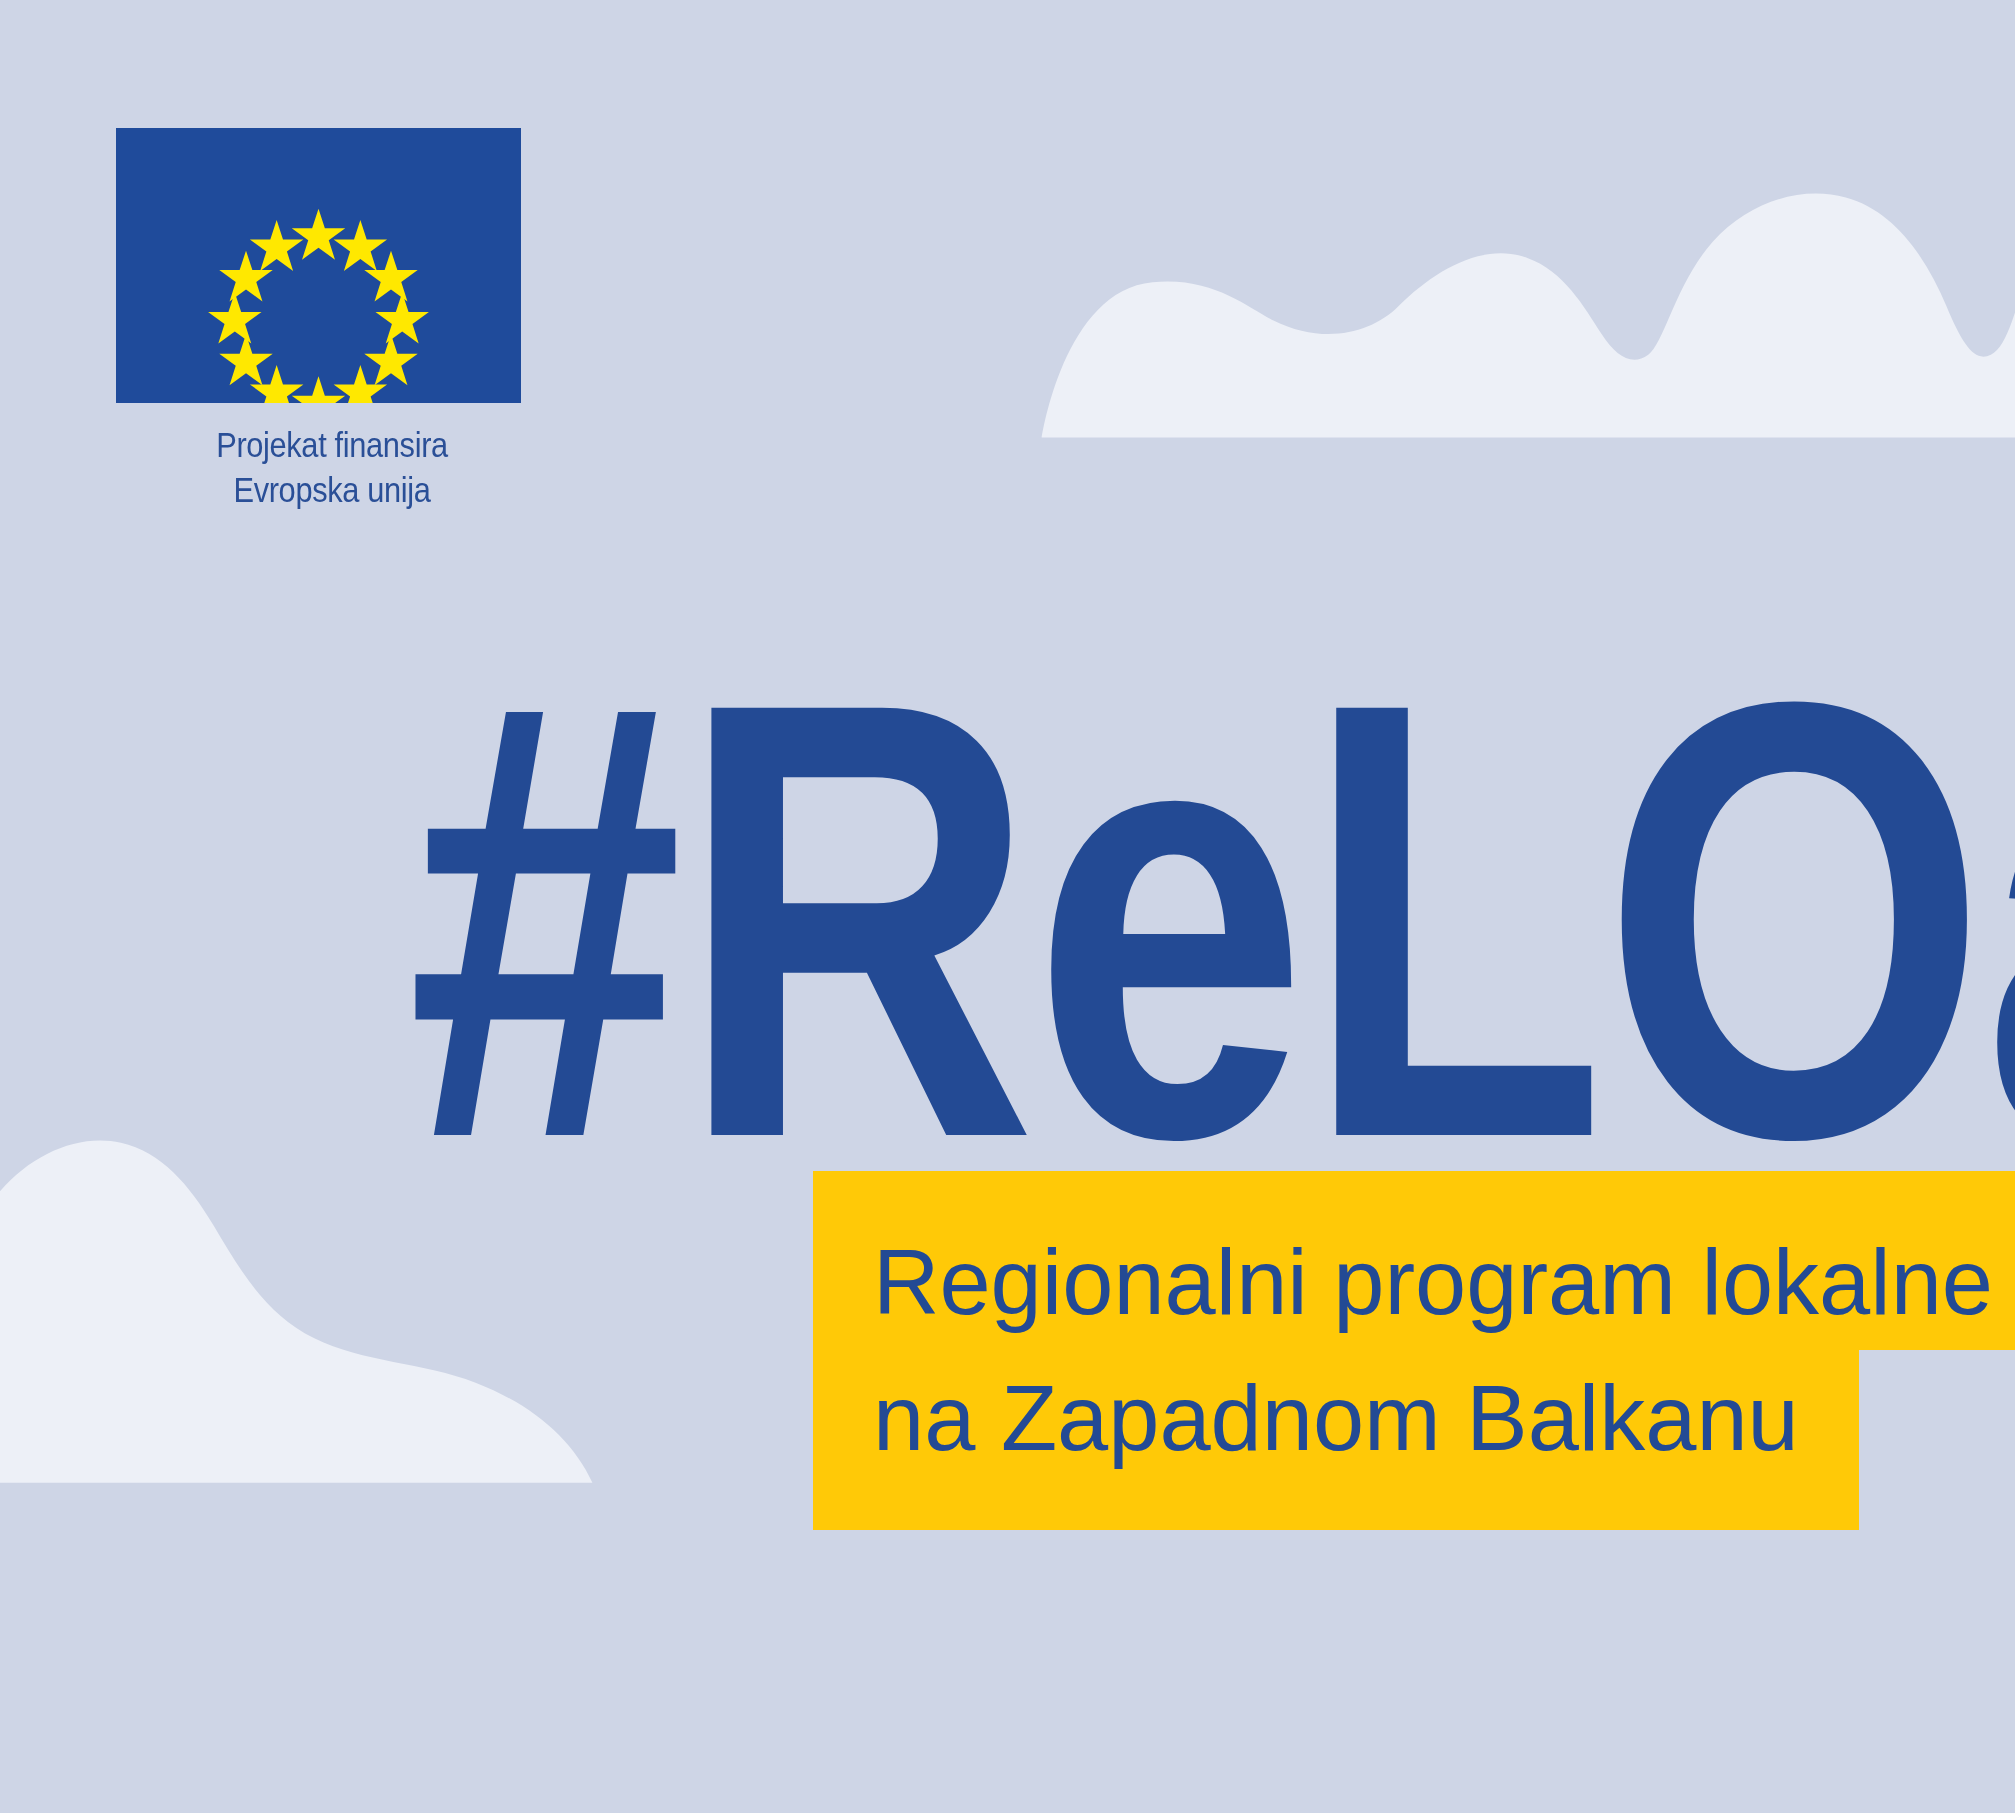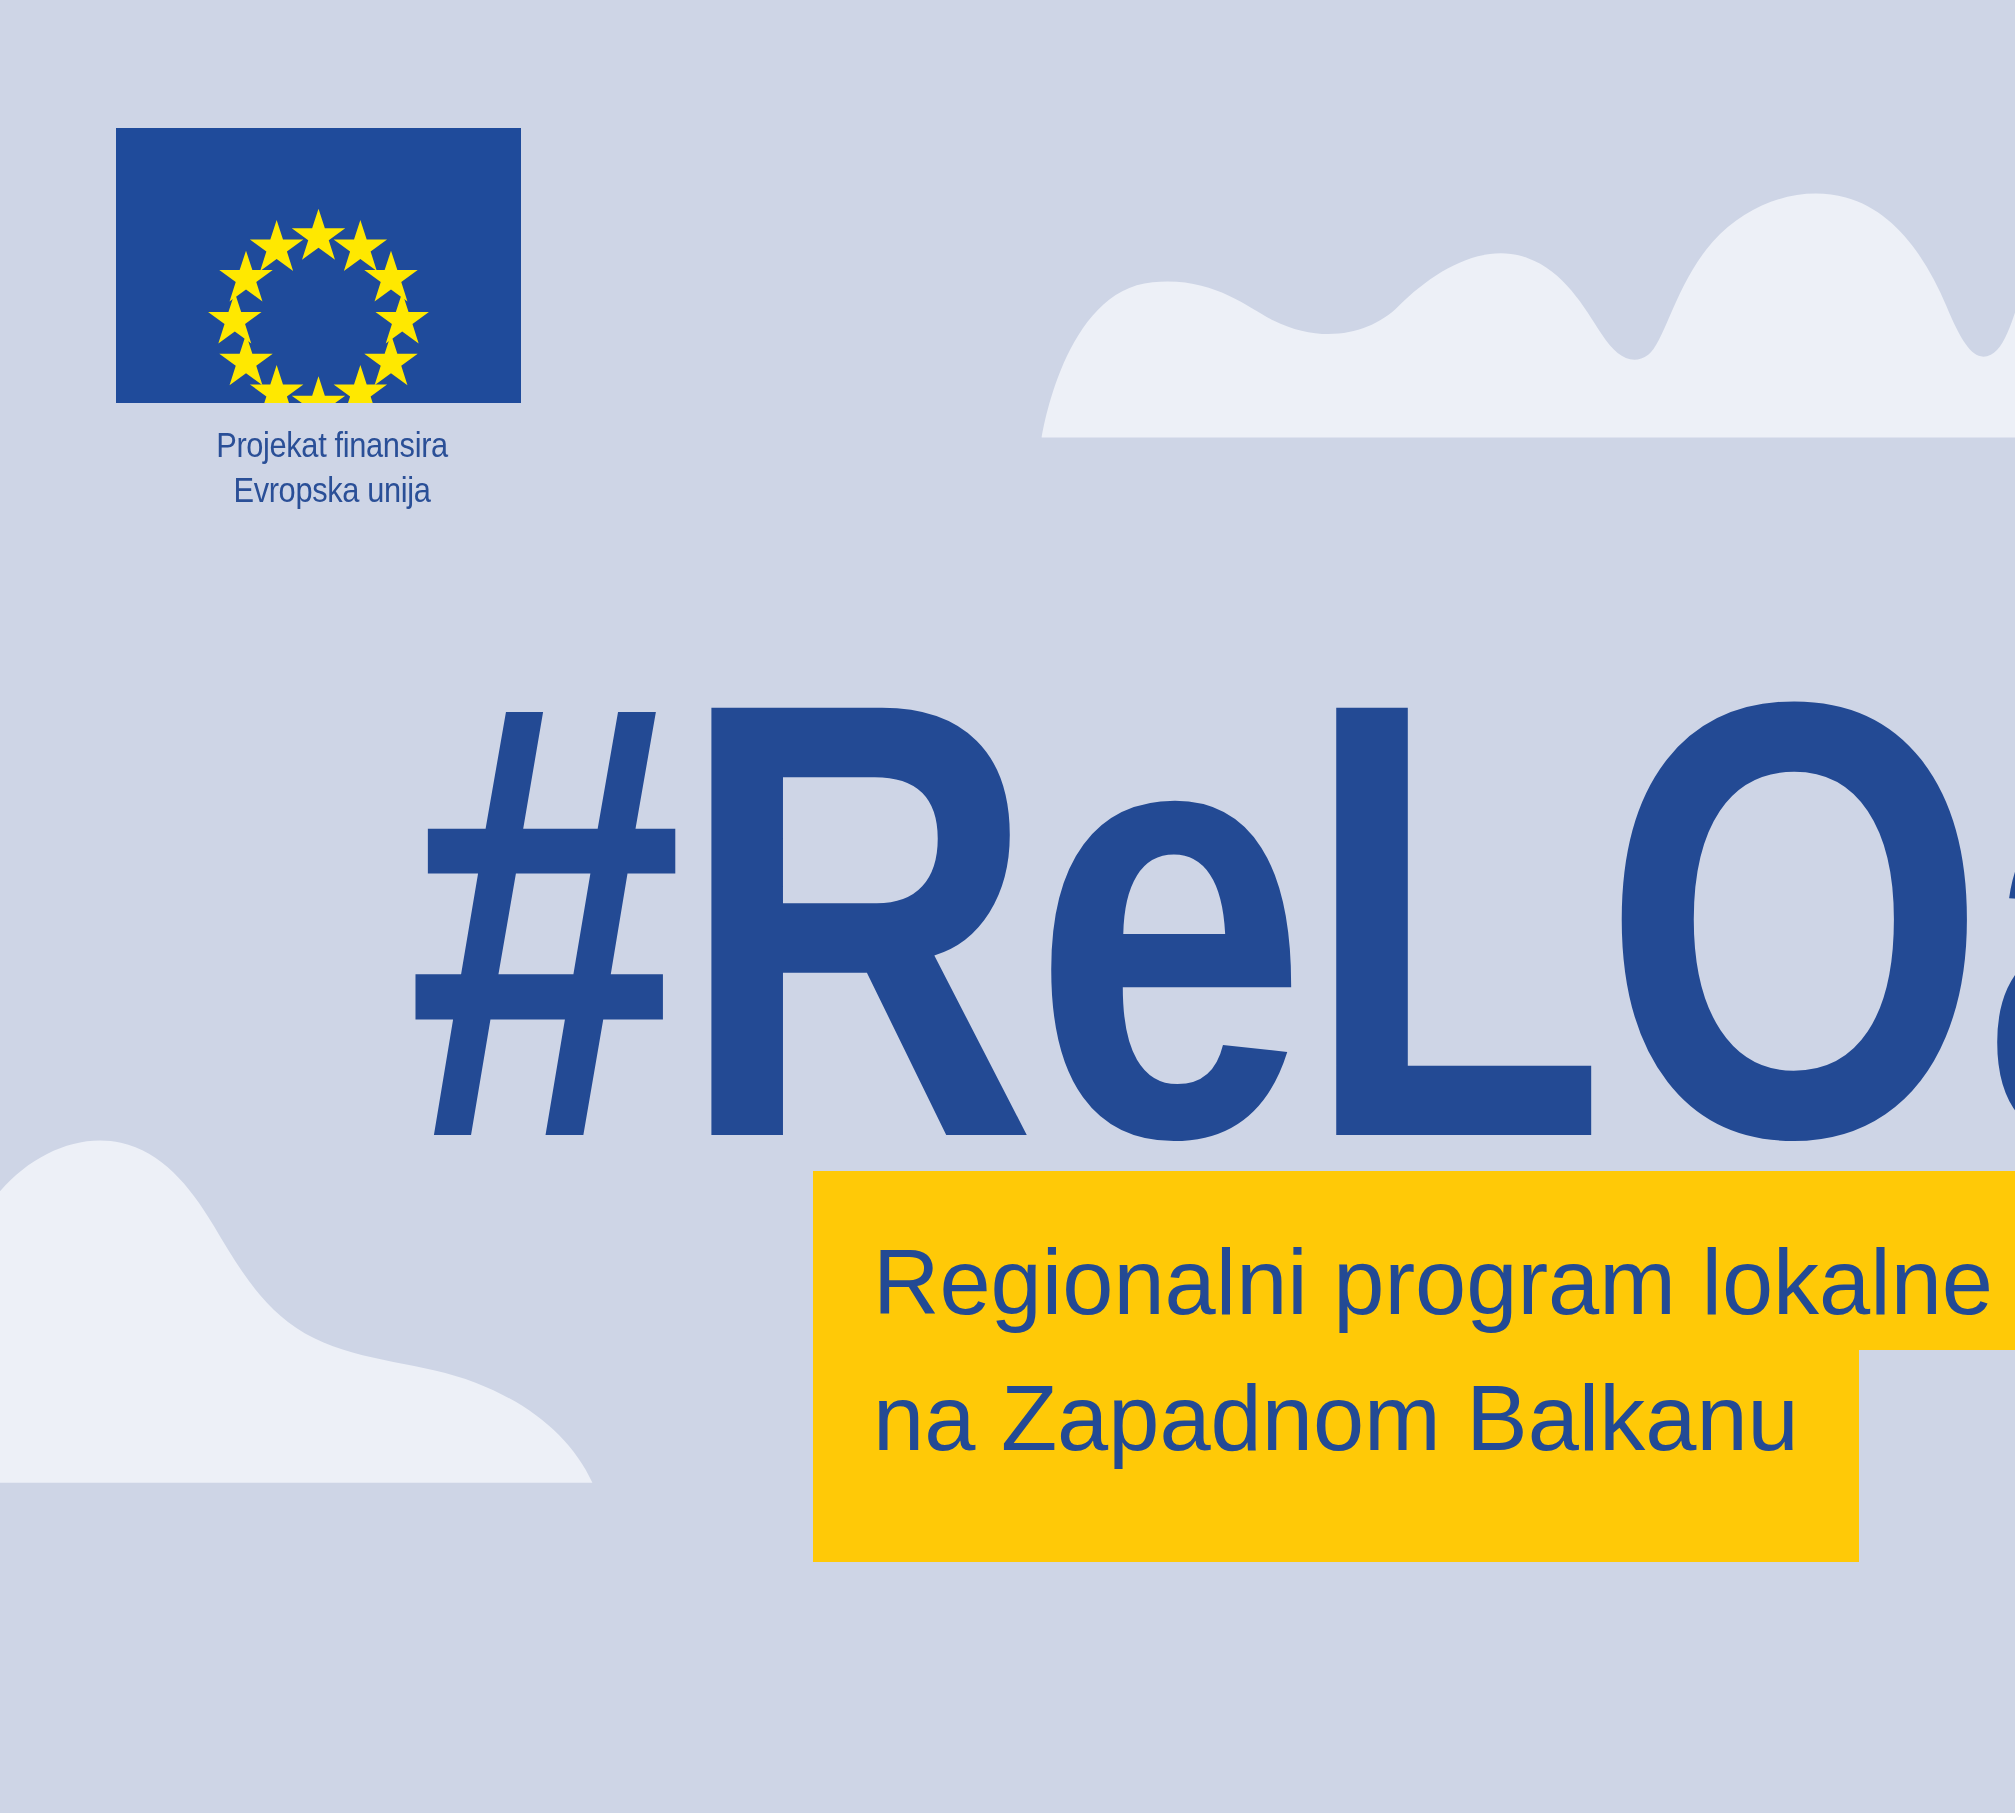--- a/index.html
+++ b/index.html
@@ -96,21 +96,21 @@
     font-size: 92px;
     font-weight: 400;
     line-height: 1.48;
     white-space: nowrap;
     width: max-content;
     padding: 0 60px 0 60px;
     letter-spacing: 0px;
     box-sizing: border-box;
   }
   #sub-line-1 { padding-top: 43px; }
-  #sub-line-2 { padding-bottom: 76px; }
+  #sub-line-2 { padding-bottom: 44px; }
 </style>
 </head>
 <body>
 
 <div id="banner">
 
   <svg class="cloud-layer" viewBox="0 0 8000 4500" preserveAspectRatio="none" xmlns="http://www.w3.org/2000/svg">
     <path d="M2585,1085 C2585,1085 2640,720 2860,700 C3010,686 3090,760 3160,795
              C3280,855 3400,830 3470,760 C3560,670 3680,600 3790,640
              C3880,672 3930,760 3975,830 C4010,884 4050,910 4090,880

